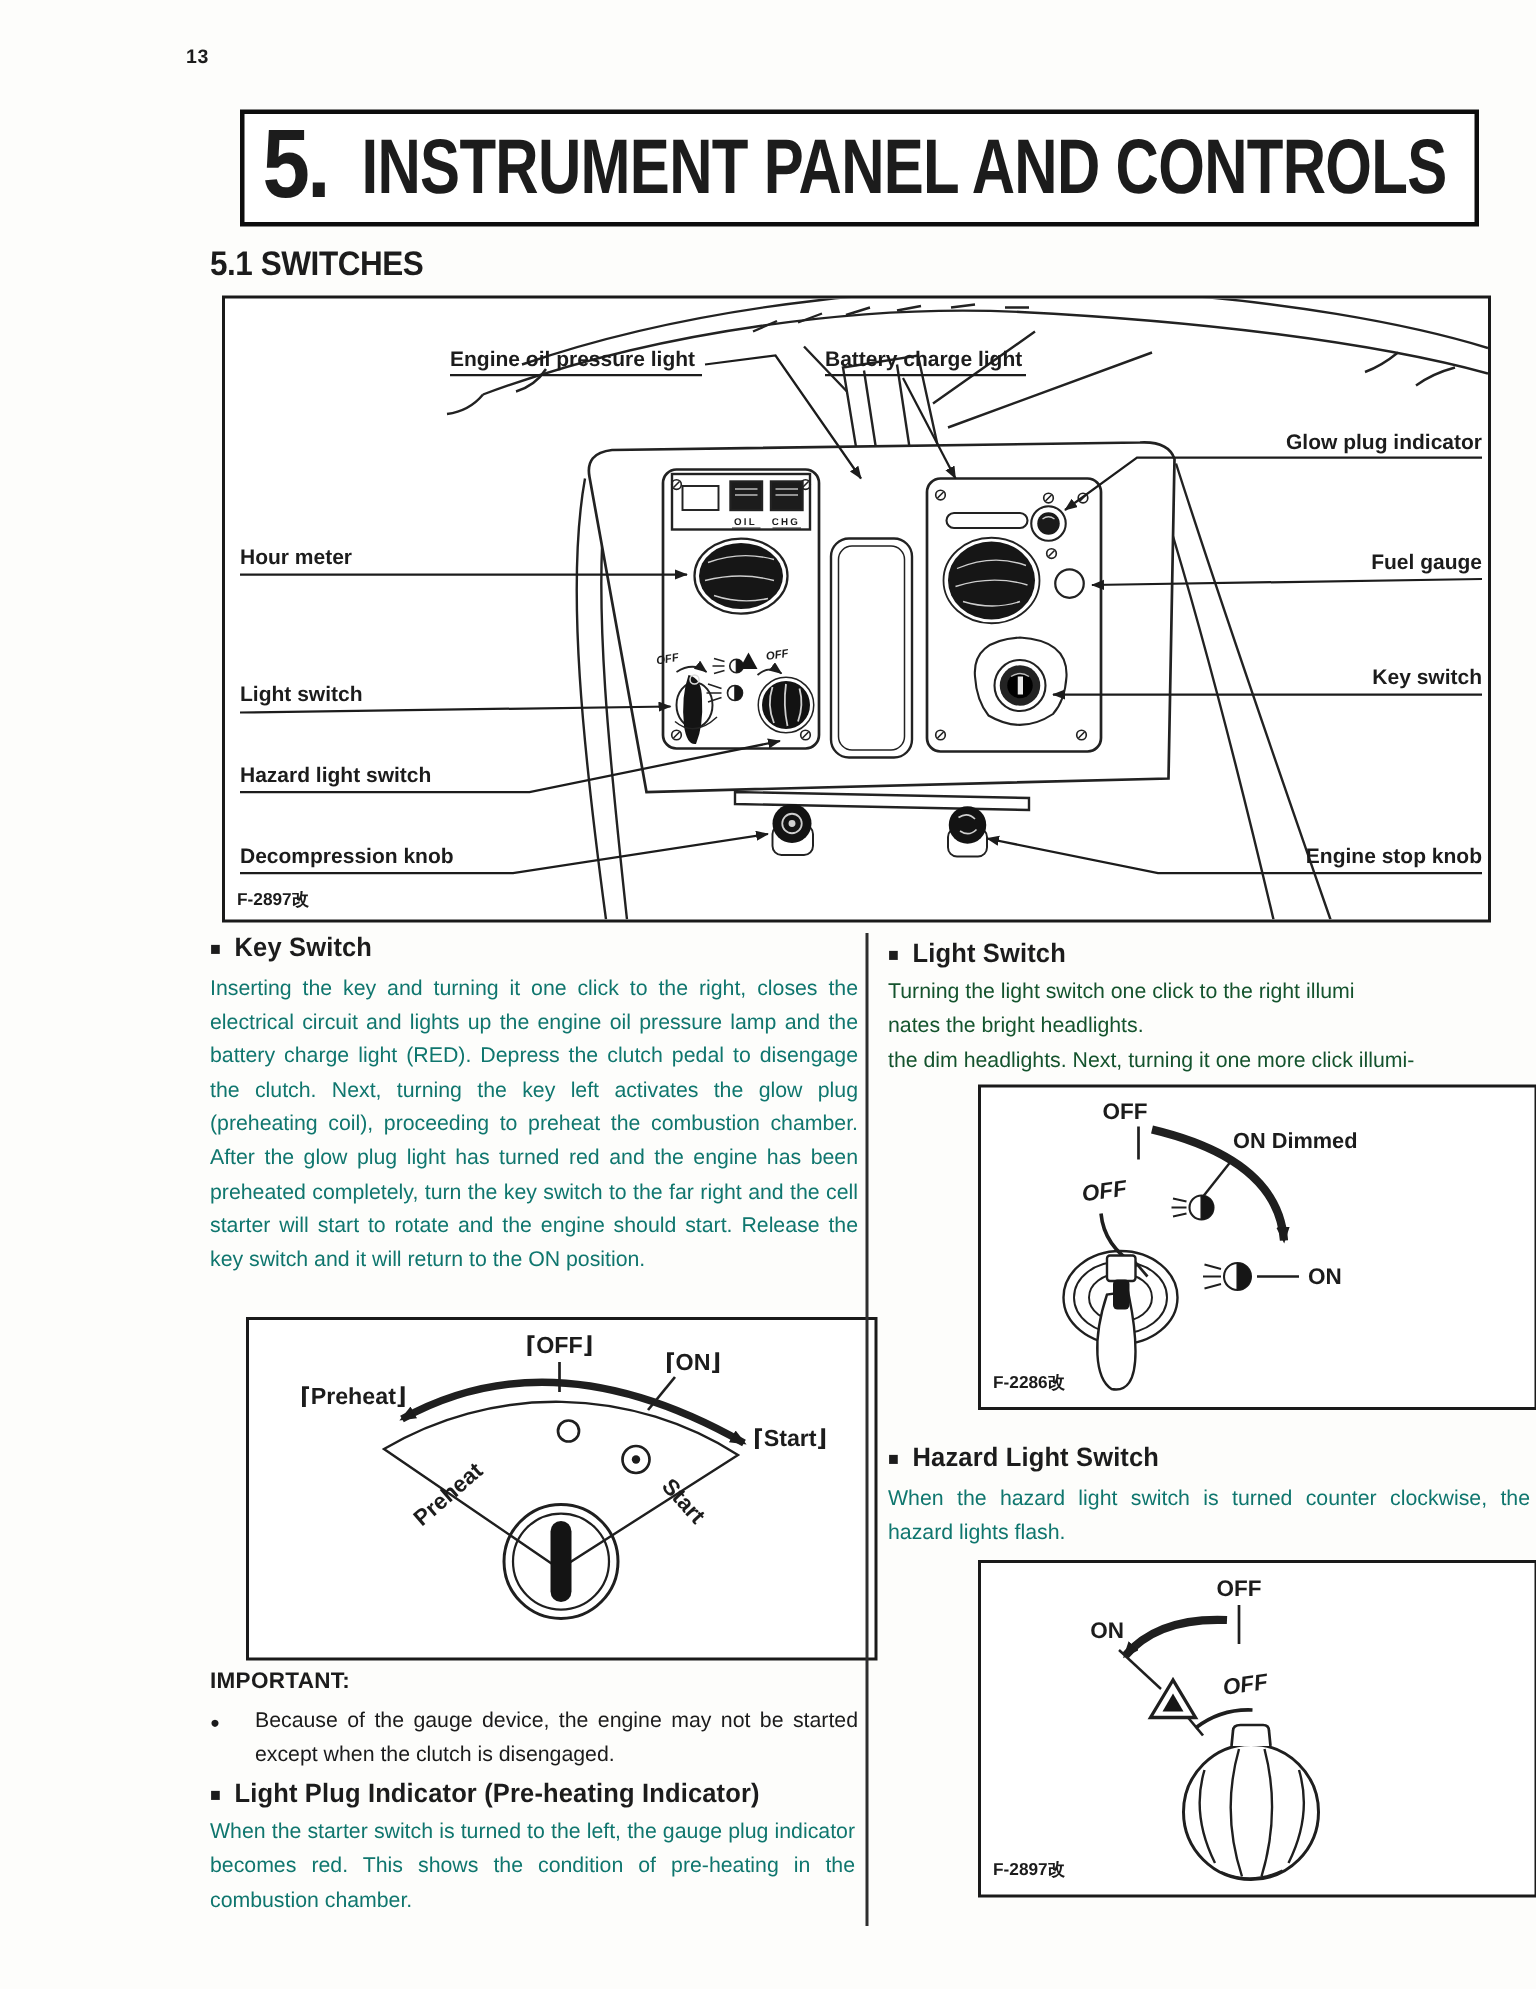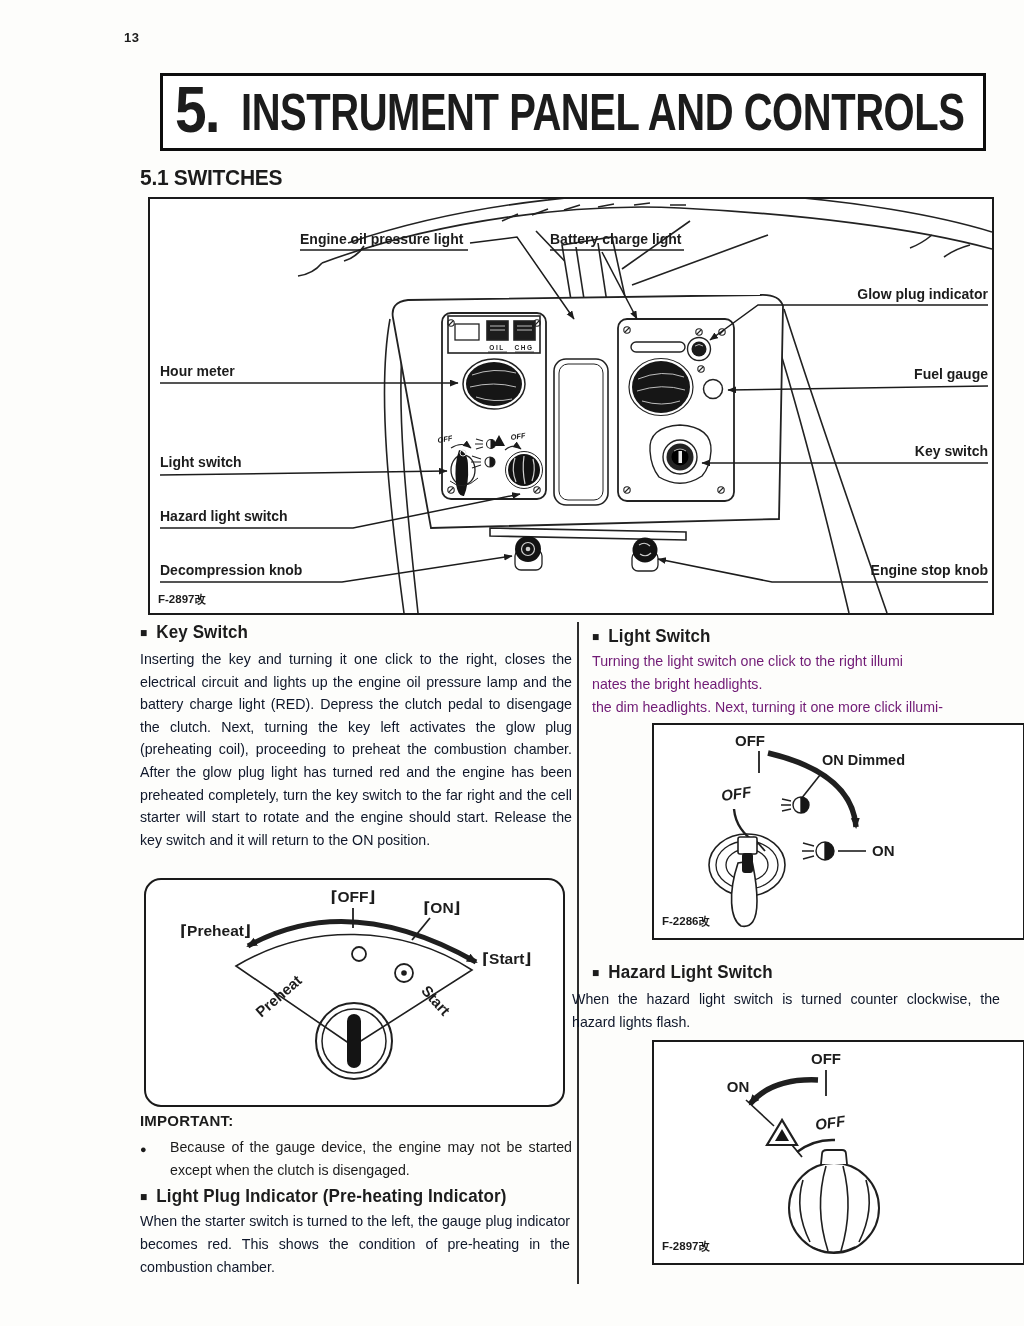--- a/index.html
+++ b/index.html
@@ -13,30 +13,30 @@
   #page-num{left:124px;top:30px;font-size:13px;font-weight:bold;letter-spacing:.5px;}
   #title-box{left:160px;top:73px;width:820px;height:72px;border:3px solid #0d0d0d;background:#fff;
     display:flex;align-items:center;overflow:visible;}
   #chapter-no{font-size:58px;font-weight:bold;margin:0 0 6px 12px;transform:scale(.98,1.12);transform-origin:left center;letter-spacing:-2px;}
   #chapter-title{font-size:43px;font-weight:bold;margin-left:22px;letter-spacing:-.5px;white-space:nowrap;
     transform:scale(.93,1.2);transform-origin:left center;}
   #section-head{left:140px;top:164px;font-size:21px;font-weight:bold;letter-spacing:-.3px;transform:scaleY(1.08);transform-origin:left top;}
   
   .fig-box{border:2px solid #1a1a1a;background:#fff;overflow:hidden;}
   #main-figure{left:148px;top:197px;width:842px;height:414px;}
-  #key-figure{left:144px;top:878px;width:417px;height:225px;border-radius:17px;}
+  #key-figure{left:164px;top:878px;width:417px;height:225px;}
   #light-figure{left:652px;top:723px;width:369px;height:213px;}
   #hazard-figure{left:652px;top:1040px;width:369px;height:221px;}
   svg{display:block;font-family:"Liberation Sans","DejaVu Sans",sans-serif;}
   svg text{fill:#1c1c1c;}
   
   .sec-head{display:flex;align-items:baseline;gap:9px;font-weight:bold;font-size:17px;letter-spacing:.1px;transform:scaleY(1.04);transform-origin:left top;}
   .sec-head .sq{font-size:12px;position:relative;top:-1px;}
-  .para{font-size:14.2px;line-height:22.6px;text-align:justify;color:#0f172a;}
-  .line{font-size:14.2px;line-height:23.2px;color:#701a75;white-space:nowrap;}
+  .para{font-size:14.2px;line-height:22.6px;text-align:justify;color:#0f766e;}
+  .line{font-size:14.2px;line-height:23.2px;color:#14532d;white-space:nowrap;}
   #important-head{left:140px;top:1112px;font-size:15px;font-weight:bold;letter-spacing:.2px;}
   .bullet-row{display:flex;font-size:14.2px;line-height:23px;color:#1b1b1b;}
   .bullet-row .bl{width:30px;flex:none;font-size:11px;padding-top:2px;}
   #divider{left:577px;top:622px;width:2px;height:662px;background:#2e2e2e;}
 </style>
 </head>
 <body>
 
 <div class="abs" id="page-num">13</div>
 
@@ -350,21 +350,21 @@
     </g>
     <text x="8" y="200" font-size="11.5" font-weight="bold" stroke="none" fill="#1c1c1c">F-2286改</text>
   </g>
 </svg>
 </div>
 
 <div class="abs sec-head" style="left:592px;top:962px;">
   <span class="sq">■</span>
   <span>Hazard Light Switch</span>
 </div>
-<div class="abs para" style="left:572px;top:988px;width:428px;line-height:23px;">When the hazard light switch is turned counter clockwise, the hazard lights flash.</div>
+<div class="abs para" style="left:592px;top:988px;width:428px;line-height:23px;">When the hazard light switch is turned counter clockwise, the hazard lights flash.</div>
 
 <div class="abs fig-box" id="hazard-figure">
 <svg width="365" height="217" viewBox="0 0 365 217">
   <defs>
     <marker id="hA" markerWidth="13" markerHeight="12" refX="9" refY="4.5" orient="auto" markerUnits="userSpaceOnUse">
       <path d="M0,0 L11,4.5 L0,9 Z" fill="#1c1c1c"></path>
     </marker>
   </defs>
   <g stroke="#1f1f1f" fill="none">
     <text x="172" y="22" text-anchor="middle" font-size="15" font-weight="bold" stroke="none" fill="#1c1c1c">OFF</text>

